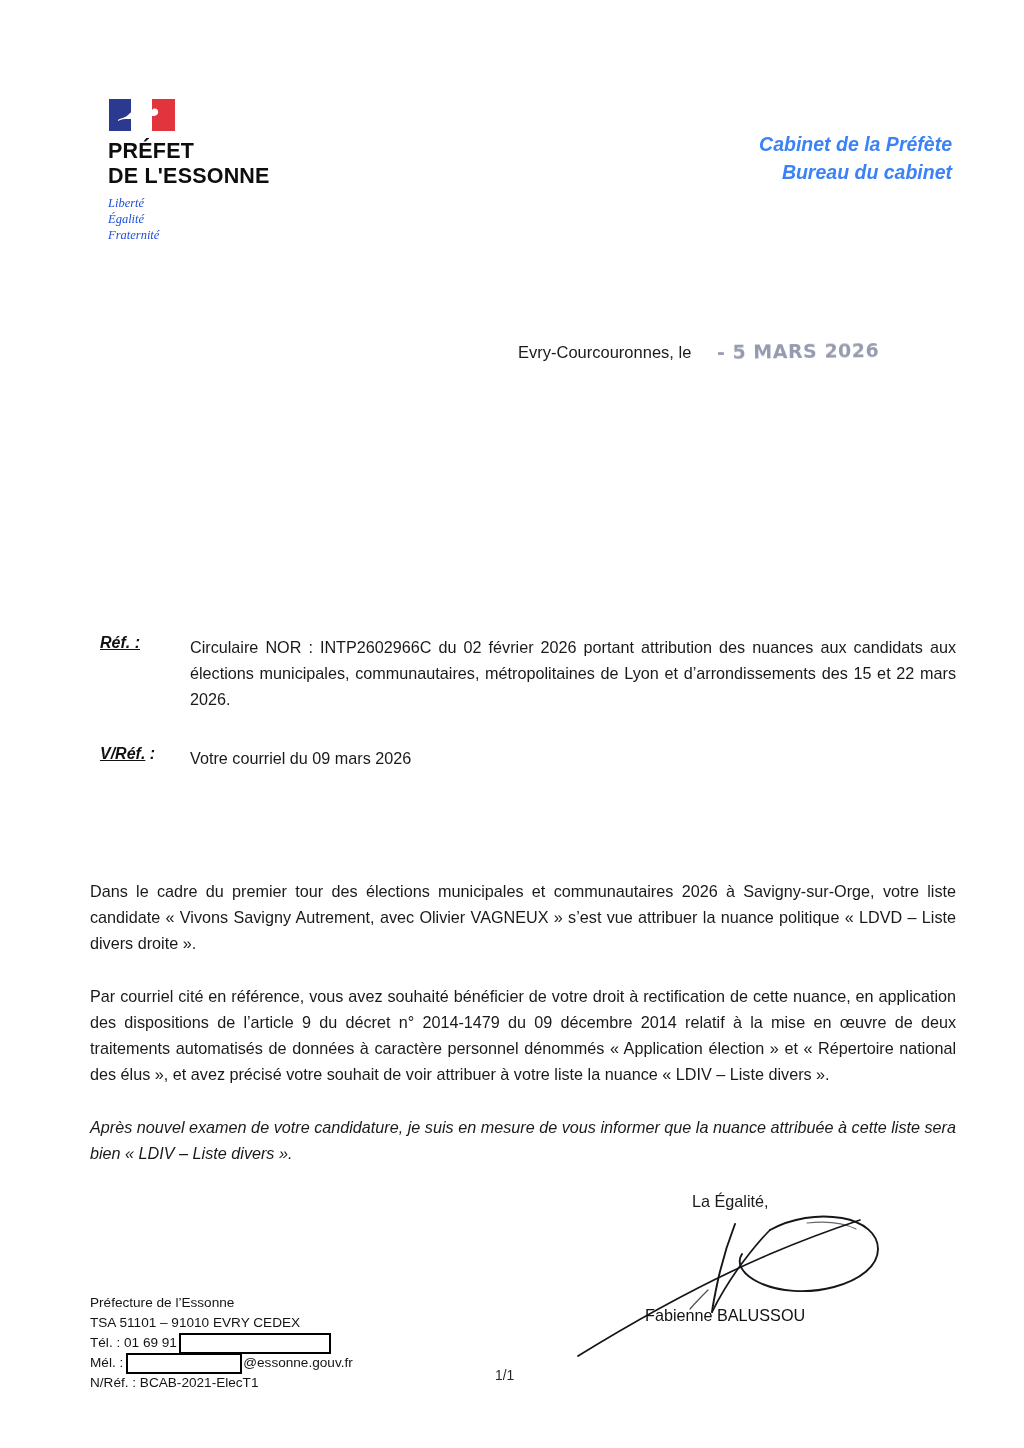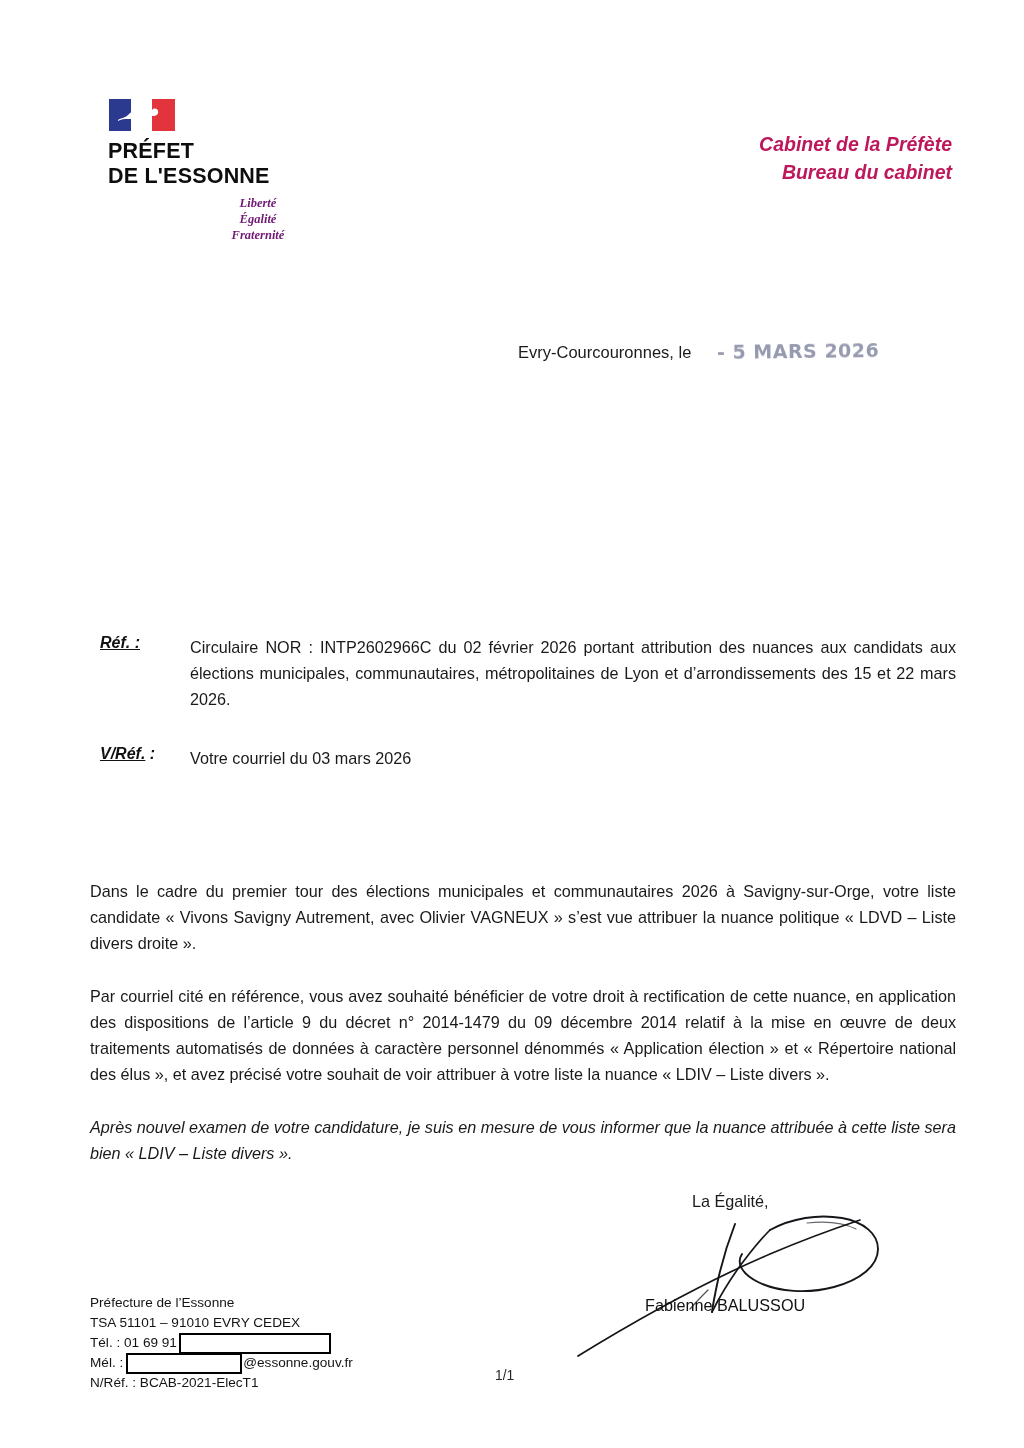--- a/index.html
+++ b/index.html
@@ -47,37 +47,36 @@
     font-weight: bold;
     letter-spacing: 0.2px;
     line-height: 1.17;
     color: #0d0d0d;
     white-space: pre-line;
   }
   .motto {
     margin-top: 6px;
     font-family: "Liberation Serif", serif;
     font-style: italic;
-    font-weight: bold;
+    font-weight: normal;
     font-size: 12.5px;
     line-height: 1.28;
-    color: #701a75;
+    color: #1d4ed8;
     white-space: pre-line;
-    text-align: center;
   }
   .service {
     position: absolute;
     right: 72px;
     top: 114px;
     text-align: right;
     font-size: 19.5px;
     font-weight: bold;
     font-style: italic;
     line-height: 1.45;
-    color: #be185d;
+    color: #3b82f6;
   }
 
   
   .dateline {
     position: absolute;
     left: 518px;
     top: 324px;
     font-size: 16.5px;
     color: #1a1a1a;
     white-space: nowrap;
@@ -170,21 +169,21 @@
     position: absolute;
     left: 132px;
     top: 8px;
     font-size: 16.2px;
     color: #1a1a1a;
     white-space: nowrap;
   }
   .sig-name {
     position: absolute;
     left: 85px;
-    top: 112px;
+    top: 122px;
     font-size: 16.2px;
     color: #111;
     white-space: nowrap;
   }
   .sig-ink {
     position: absolute;
     left: 0;
     top: 0;
     width: 400px;
     height: 180px;
@@ -261,21 +260,21 @@
   <div class="meta">
 
 
     <div class="meta-row">
       <div class="meta-label"><span class="u">Réf. :</span></div>
       <div class="meta-value">Circulaire NOR : INTP2602966C du 02 février 2026 portant attribution des nuances aux candidats aux élections municipales, communautaires, métropolitaines de Lyon et d’arrondissements des 15 et 22 mars 2026.</div>
     </div>
 
     <div class="meta-row">
       <div class="meta-label"><span class="u">V/Réf.</span><span> :</span></div>
-      <div class="meta-value single">Votre courriel du 03 mars 2026</div>
+      <div class="meta-value single">Votre courriel du 09 mars 2026</div>
     </div>
   </div>
 
   <div class="body">
     <p>Dans le cadre du premier tour des élections municipales et communautaires 2026 à Savigny-sur-Orge, votre liste candidate « Vivons Savigny Autrement, avec Olivier VAGNEUX » s’est vue attribuer la nuance politique « LDVD – Liste divers droite ».</p>
     <p>Par courriel cité en référence, vous avez souhaité bénéficier de votre droit à rectification de cette nuance, en application des dispositions de l’article 9 du décret n° 2014-1479 du 09 décembre 2014 relatif à la mise en œuvre de deux traitements automatisés de données à caractère personnel dénommés « Application élection » et « Répertoire national des élus », et avez précisé votre souhait de voir attribuer à votre liste la nuance « LDIV – Liste divers ».</p>
     <p>Après nouvel examen de votre candidature, je suis en mesure de vous informer que la nuance attribuée à cette liste sera bien « LDIV – Liste divers ».</p>
   </div>
 
   <div class="signature">

